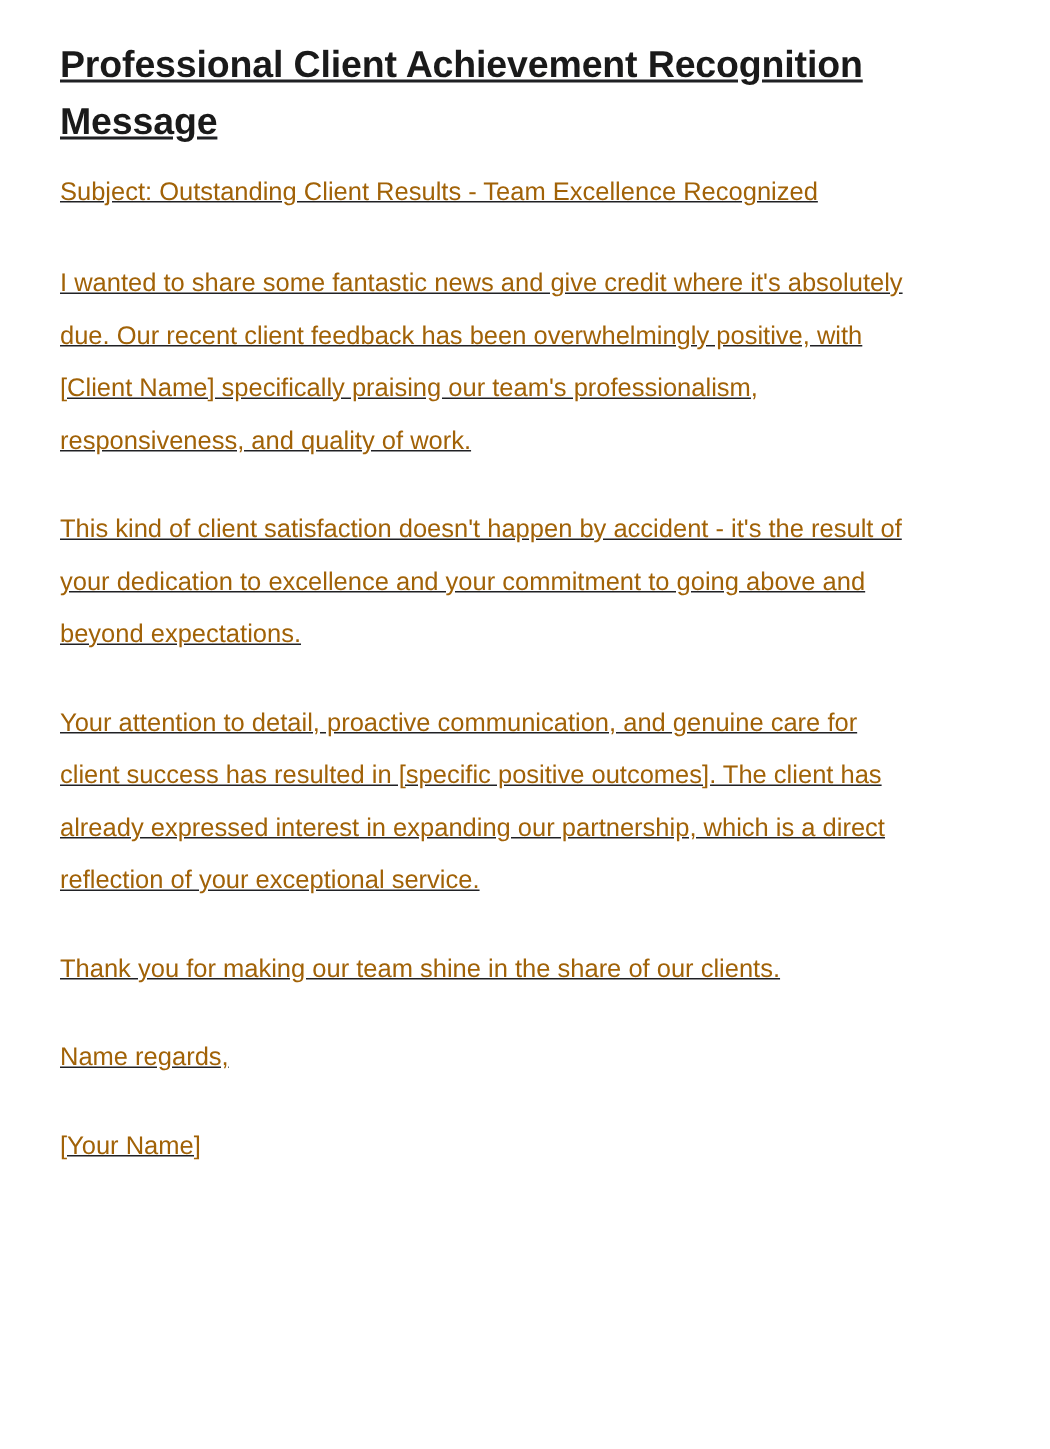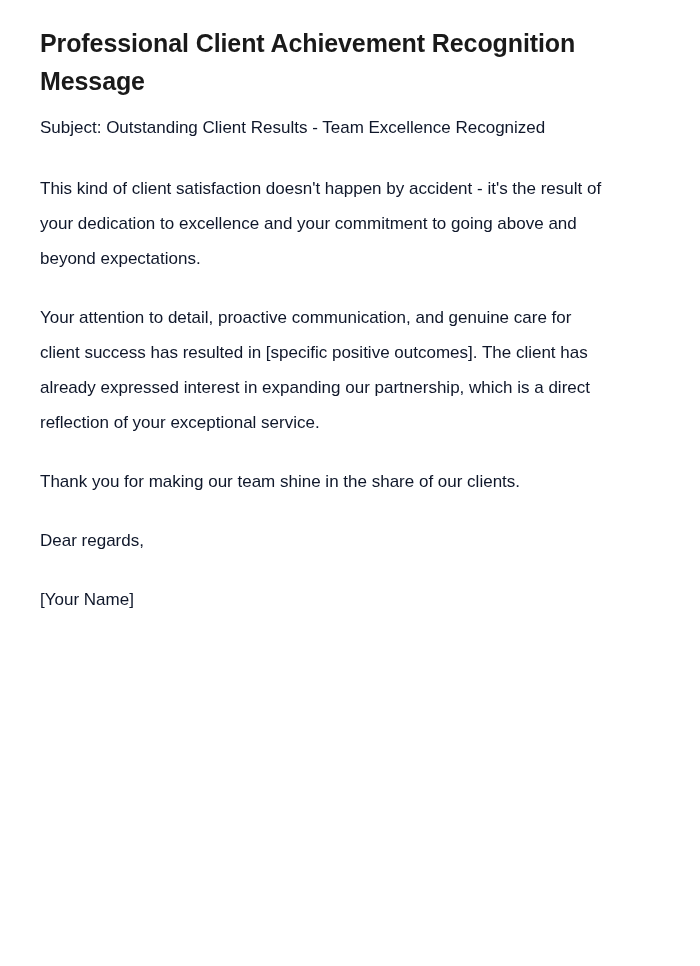--- a/index.html
+++ b/index.html
@@ -11,52 +11,54 @@
     width: 700px;
     min-height: 966px;
     font-family: "Liberation Sans", sans-serif;
     color: #202124;
     -webkit-font-smoothing: antialiased;
   }
   .page {
     box-sizing: border-box;
     width: 648px;
     padding: 24px 40px 40px 40px;
+    text-decoration: underline;
   }
   .doc-title {
     font-size: 25px;
     line-height: 38px;
     font-weight: bold;
     color: #1a1a1a;
     margin: 0 0 10px 0;
     letter-spacing: -0.1px;
   }
   .doc-body p {
     font-size: 17px;
     line-height: 35px;
-    color: #0f172a;
+    color: #a16207;
     margin: 0 0 24px 0;
     font-weight: 400;
   }
   .doc-body p.subject {
     margin-bottom: 26px;
   }
   .doc-body p:last-child {
     margin-bottom: 18px;
   }
 </style>
 </head>
 <body>
 
 <div class="page">
 
   <h1 class="doc-title">Professional Client Achievement Recognition Message</h1>
 
   <div class="doc-body">
     <p class="subject">Subject: Outstanding Client Results - Team Excellence Recognized</p>
+    <p>I wanted to share some fantastic news and give credit where it's absolutely due. Our recent client feedback has been overwhelmingly positive, with [Client Name] specifically praising our team's professionalism, responsiveness, and quality of work.</p>
     <p>This kind of client satisfaction doesn't happen by accident - it's the result of your dedication to excellence and your commitment to going above and beyond expectations.</p>
     <p>Your attention to detail, proactive communication, and genuine care for client success has resulted in [specific positive outcomes]. The client has already expressed interest in expanding our partnership, which is a direct reflection of your exceptional service.</p>
     <p>Thank you for making our team shine in the share of our clients.</p>
-    <p>Dear regards,</p>
+    <p>Name regards,</p>
     <p>[Your Name]</p>
   </div>
 
 </div>
 
 </body></html>

